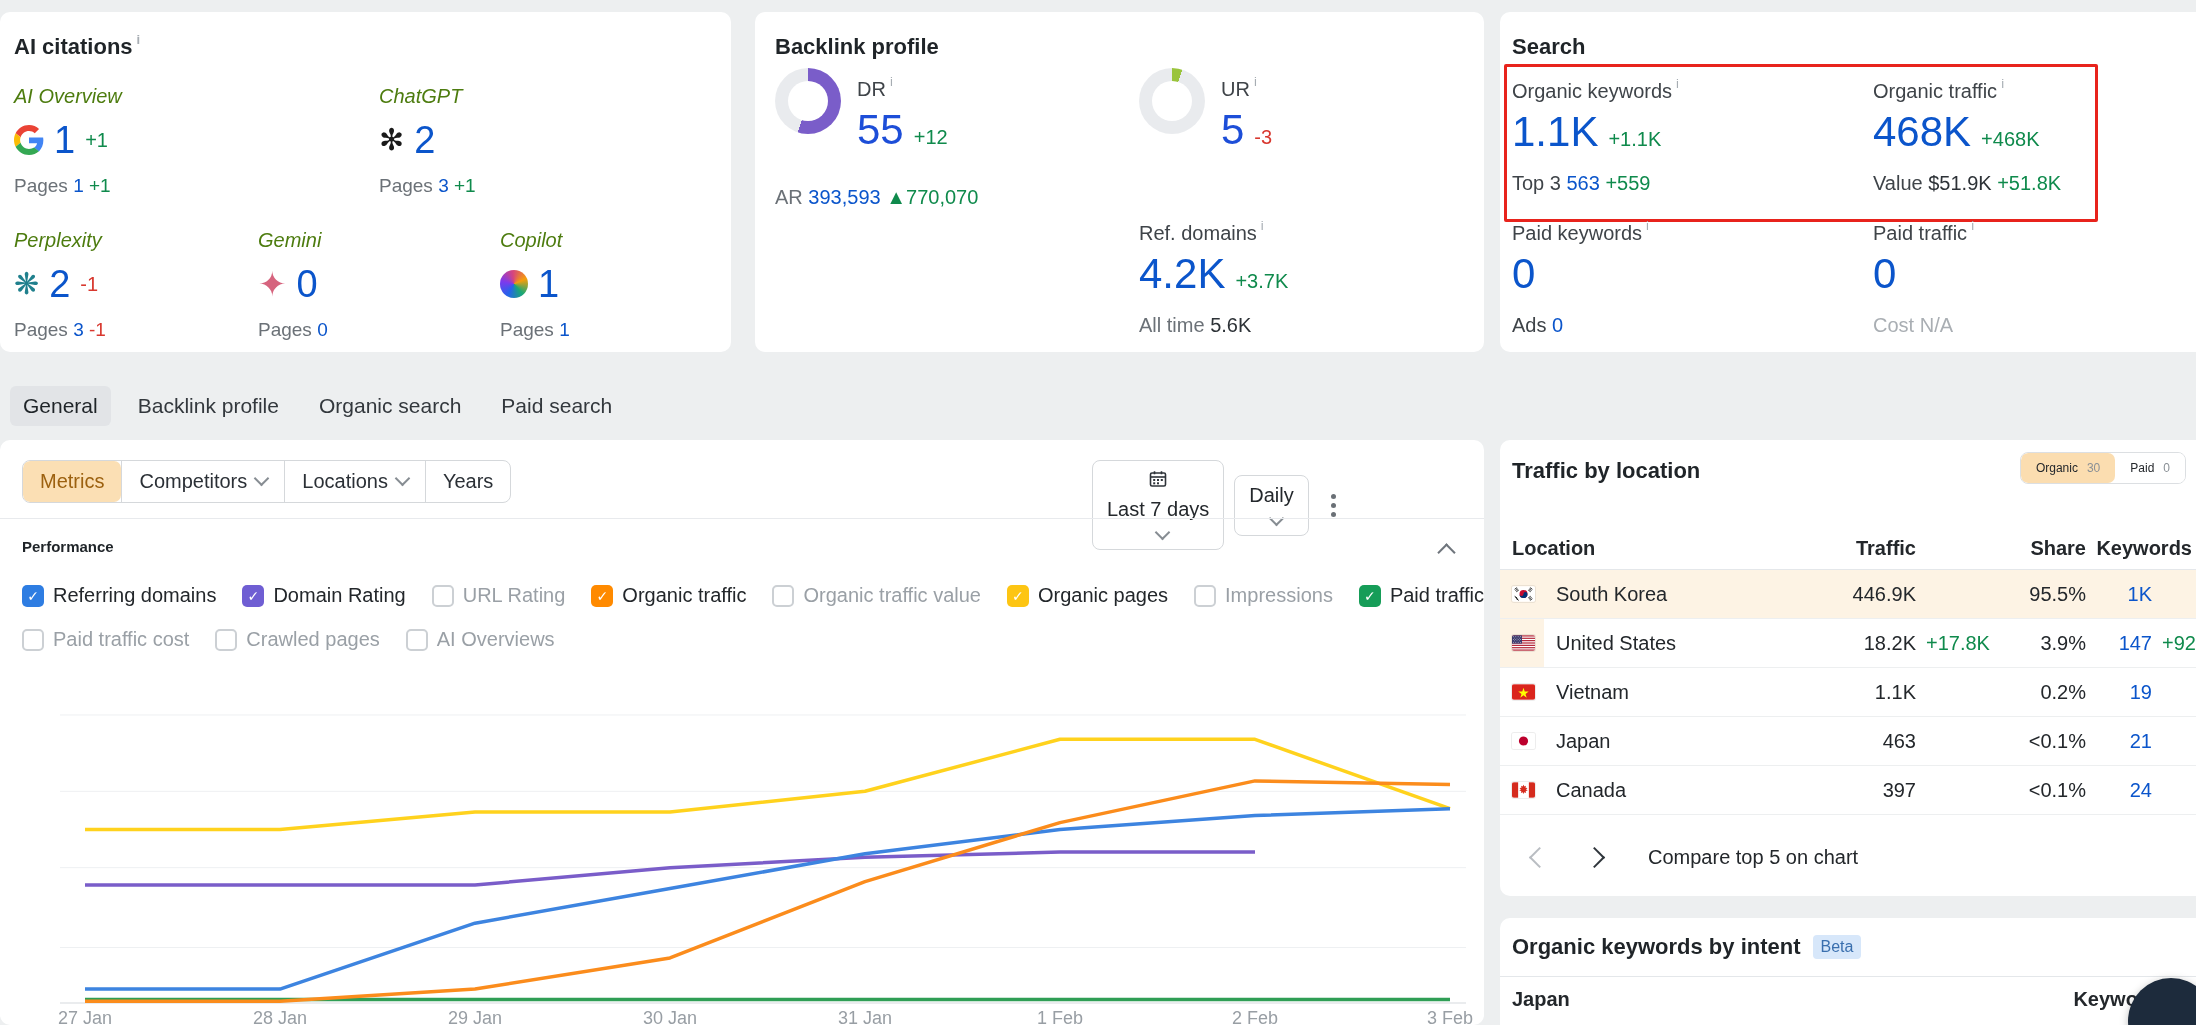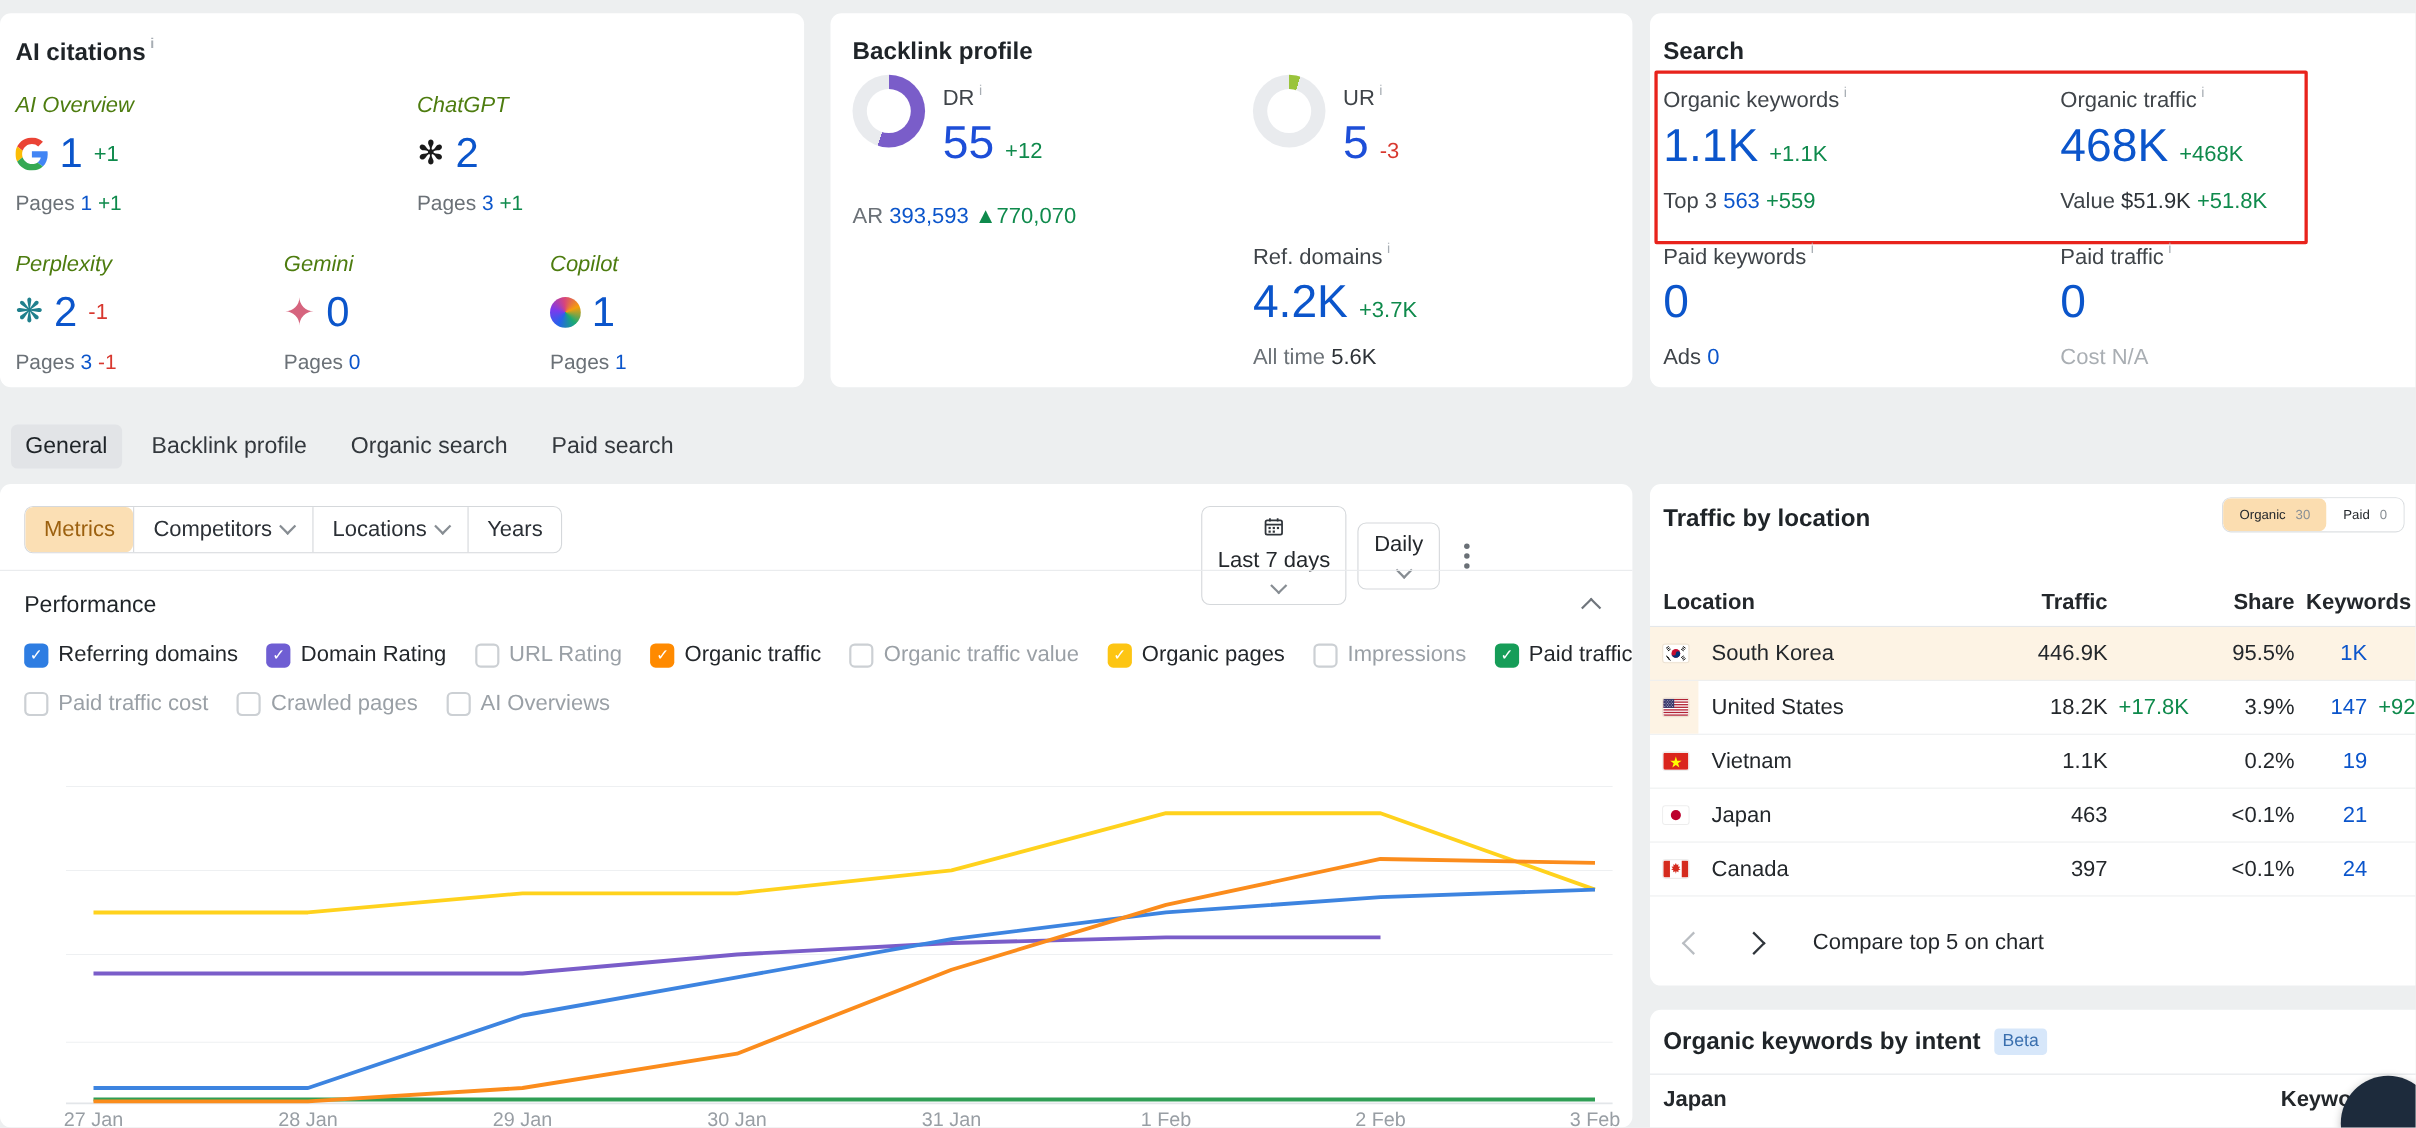--- a/index.html
+++ b/index.html
@@ -70,21 +70,21 @@
   .seg.active{background:#fbdfb4;color:#9c6110;border-radius:7px;}
   .chev{display:inline-block;width:9px;height:9px;border-right:2px solid #878d93;border-bottom:2px solid #878d93;
     transform:rotate(45deg);margin-left:9px;position:relative;top:-3px;}
   #toolbar-right{position:absolute;left:1092px;top:20px;display:flex;align-items:center;}
   .tool-btn{display:flex;align-items:center;gap:9px;border:1px solid #d5d8db;border-radius:8px;
     background:#fff;padding:8px 14px;font-size:20px;color:#24282c;cursor:pointer;
     font-family:inherit;white-space:nowrap;flex-direction:column;}
   #kebab{margin-left:18px;display:flex;flex-direction:column;gap:4px;cursor:pointer;padding:4px;}
   #kebab span{width:5px;height:5px;border-radius:50%;background:#6a7076;}
   #main-divider{position:absolute;left:0;top:78px;width:1484px;height:1px;background:#e8eaed;}
-  #perf-title{position:absolute;left:22px;top:98px;font-size:21px;font-weight:400;color:#1f2428;}
+  #perf-title{position:absolute;left:22px;top:98px;font-size:15px;font-weight:700;color:#1f2428;}
   #perf-collapse{position:absolute;left:1440px;top:106px;width:11px;height:11px;
     border-right:2px solid #6f757c;border-bottom:2px solid #6f757c;transform:rotate(-135deg);cursor:pointer;}
   .metrics-row{position:absolute;left:22px;display:flex;gap:26px;align-items:center;}
   #metrics-row1{top:144px;}
   #metrics-row2{top:188px;}
   .metric{display:flex;align-items:center;gap:9px;cursor:pointer;white-space:nowrap;font-size:20px;color:#23272b;}
   .metric.off{color:#9aa0a6;}
   .cb{width:22px;height:22px;border-radius:5px;display:flex;align-items:center;justify-content:center;
     font-size:14px;color:#fff;font-weight:bold;box-sizing:border-box;flex:0 0 auto;}
   .cb.un{background:#fff;border:2px solid #ccd0d4;}

